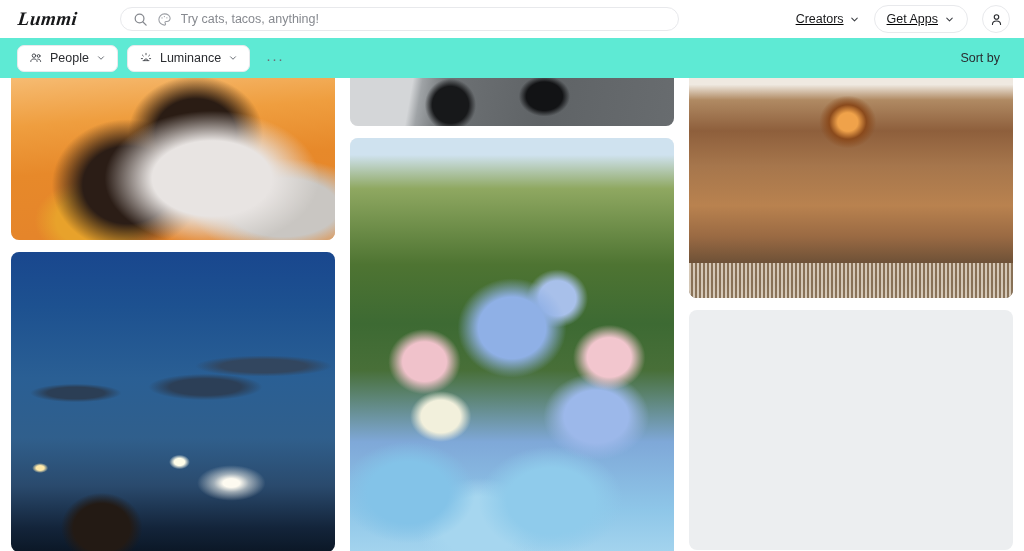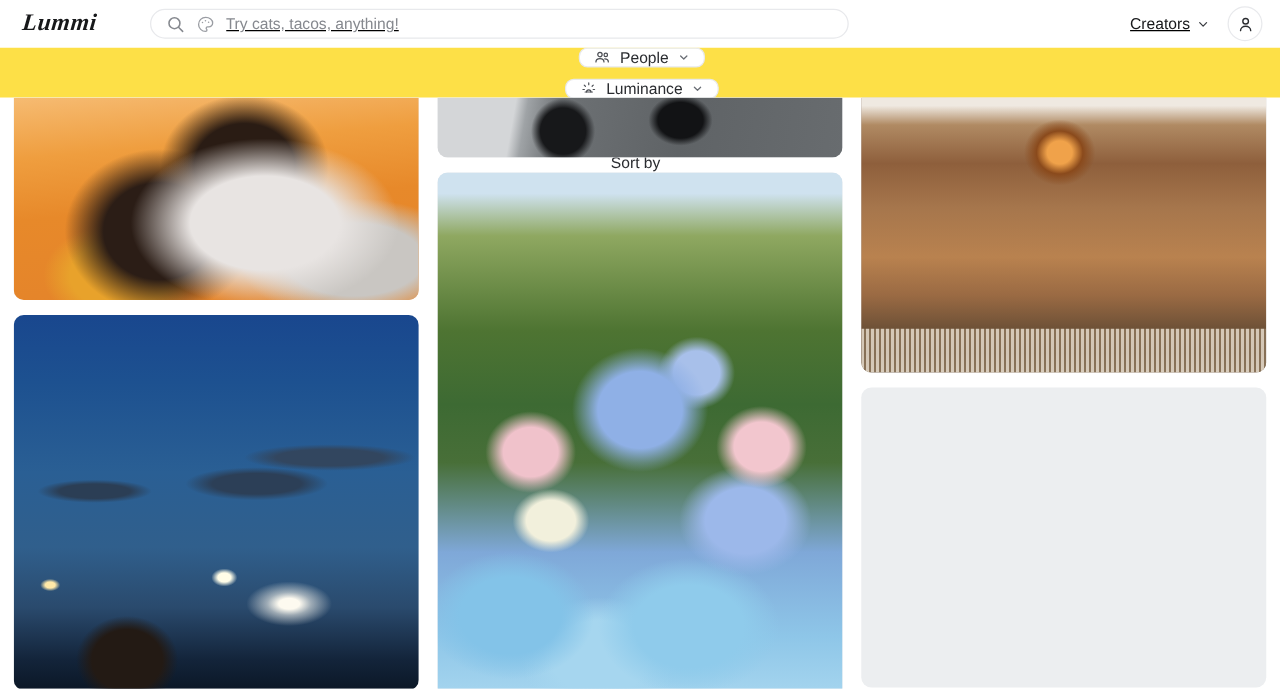--- a/index.html
+++ b/index.html
@@ -57,21 +57,20 @@
     flex: 1;
     height: 24px;
     border: 1px solid #e8e9ec;
     border-radius: 16px;
     display: flex;
     align-items: center;
     padding: 0 12px;
     gap: 9px;
     background: #fff;
     max-width: 559px;
-    text-decoration: underline;
   }
   .search-box input {
     border: none; outline: none; flex: 1;
     font-family: "Liberation Sans", sans-serif;
     font-size: 12.5px;
     color: #2a2c30;
     background: transparent;
   }
   .search-box input::placeholder { color: #86898f; }
 
@@ -93,22 +92,21 @@
     display: flex; align-items: center; justify-content: center;
     cursor: pointer;
   }
 
   
   .filterbar {
     height: 40px;
     display: flex; align-items: center;
     padding: 0 14px 0 17px;
     gap: 9px;
-    background: #fde047;
-    flex-direction: column;
+    background: #5eead4;
   }
   .chip {
     display: flex; align-items: center; gap: 7px;
     height: 27px; padding: 0 11px;
     border: 1px solid #e8e9ec; border-radius: 7px;
     font-size: 12.5px; color: #2a2c30; cursor: pointer;
     background: #fff; white-space: nowrap;
   }
   .dots {
     width: 24px; height: 24px; display: flex; align-items: center;
@@ -232,20 +230,28 @@
           <circle cx="15.8" cy="9.3" r="1" fill="#9a9da3" stroke="none"></circle>
         </svg>
       </span>
       <input type="text" value="" placeholder="Try cats, tacos, anything!" style="">
     </div>
   </div>
 
   <div class="hdr-right">
     <div class="hdr-link">
       <span>Creators</span>
+      <span>
+        <svg width="11" height="11" viewBox="0 0 24 24" fill="none" stroke="#3a3d42" stroke-width="2.2" stroke-linecap="round" stroke-linejoin="round">
+            <polyline points="6 9 12 15 18 9"></polyline>
+          </svg>
+      </span>
+    </div>
+    <div class="hdr-btn">
+      <span>Get Apps</span>
       <span>
         <svg width="11" height="11" viewBox="0 0 24 24" fill="none" stroke="#3a3d42" stroke-width="2.2" stroke-linecap="round" stroke-linejoin="round">
             <polyline points="6 9 12 15 18 9"></polyline>
           </svg>
       </span>
     </div>
     <div class="avatar-btn">
       <span>
         <svg width="15" height="15" viewBox="0 0 24 24" fill="none" stroke="#2a2c30" stroke-width="1.8" stroke-linecap="round">
           <circle cx="12" cy="8" r="3.6"></circle>

